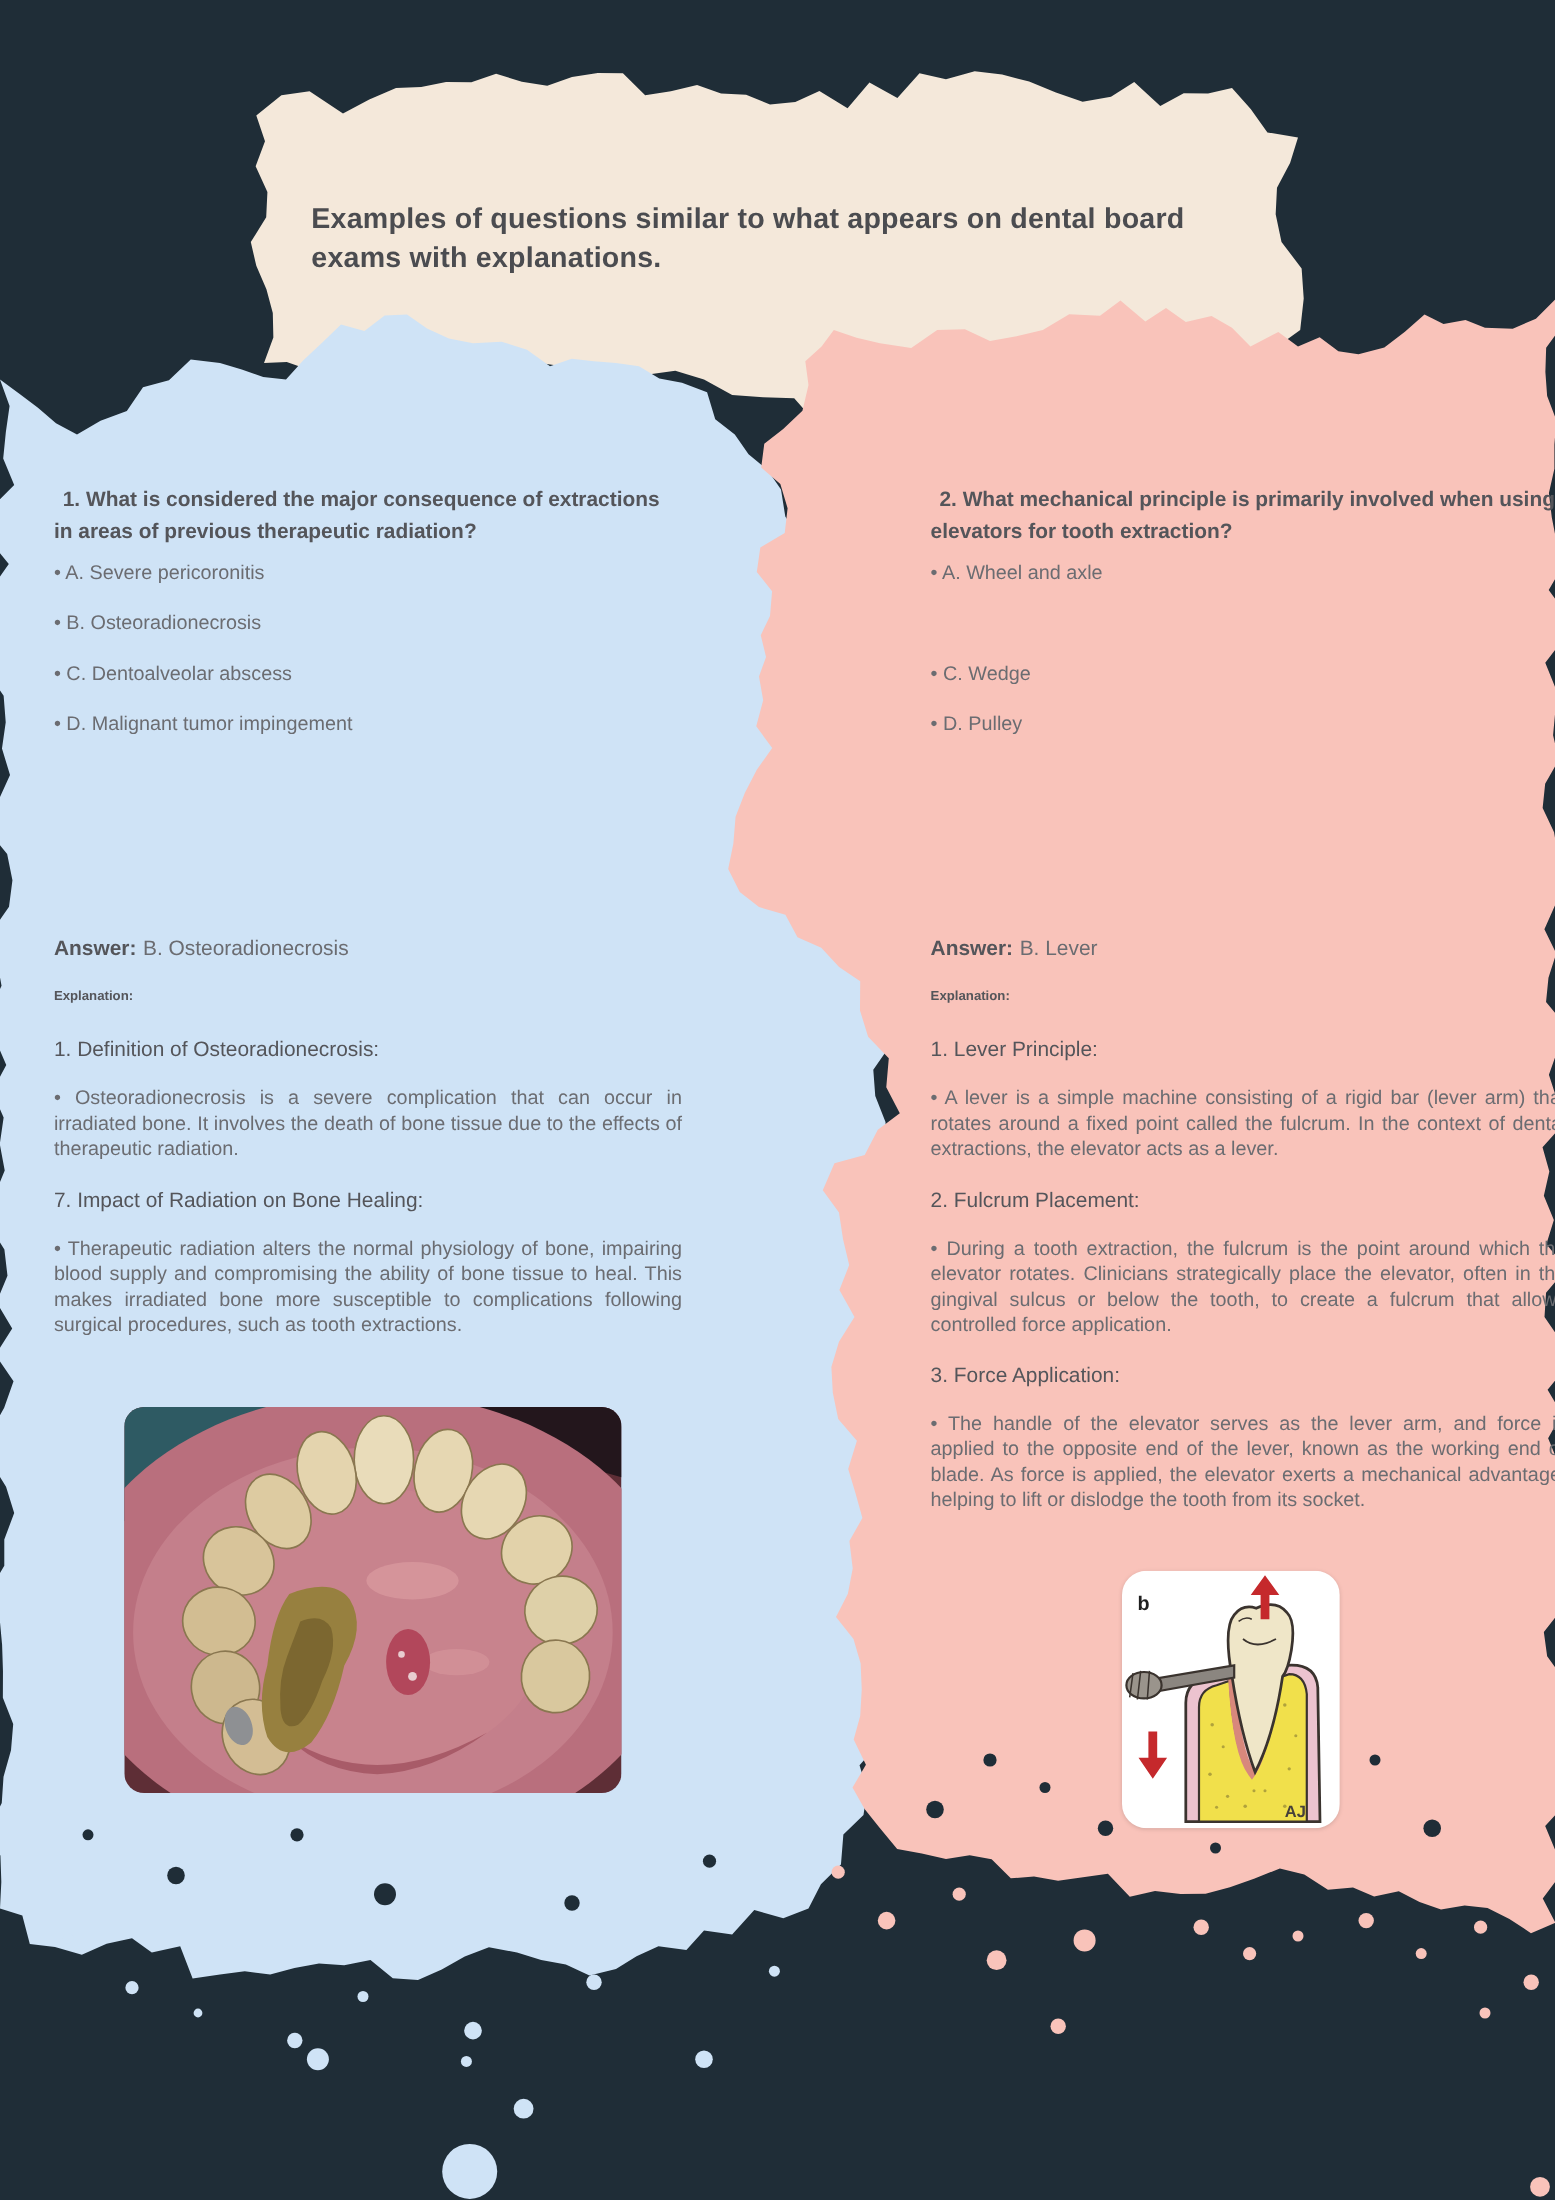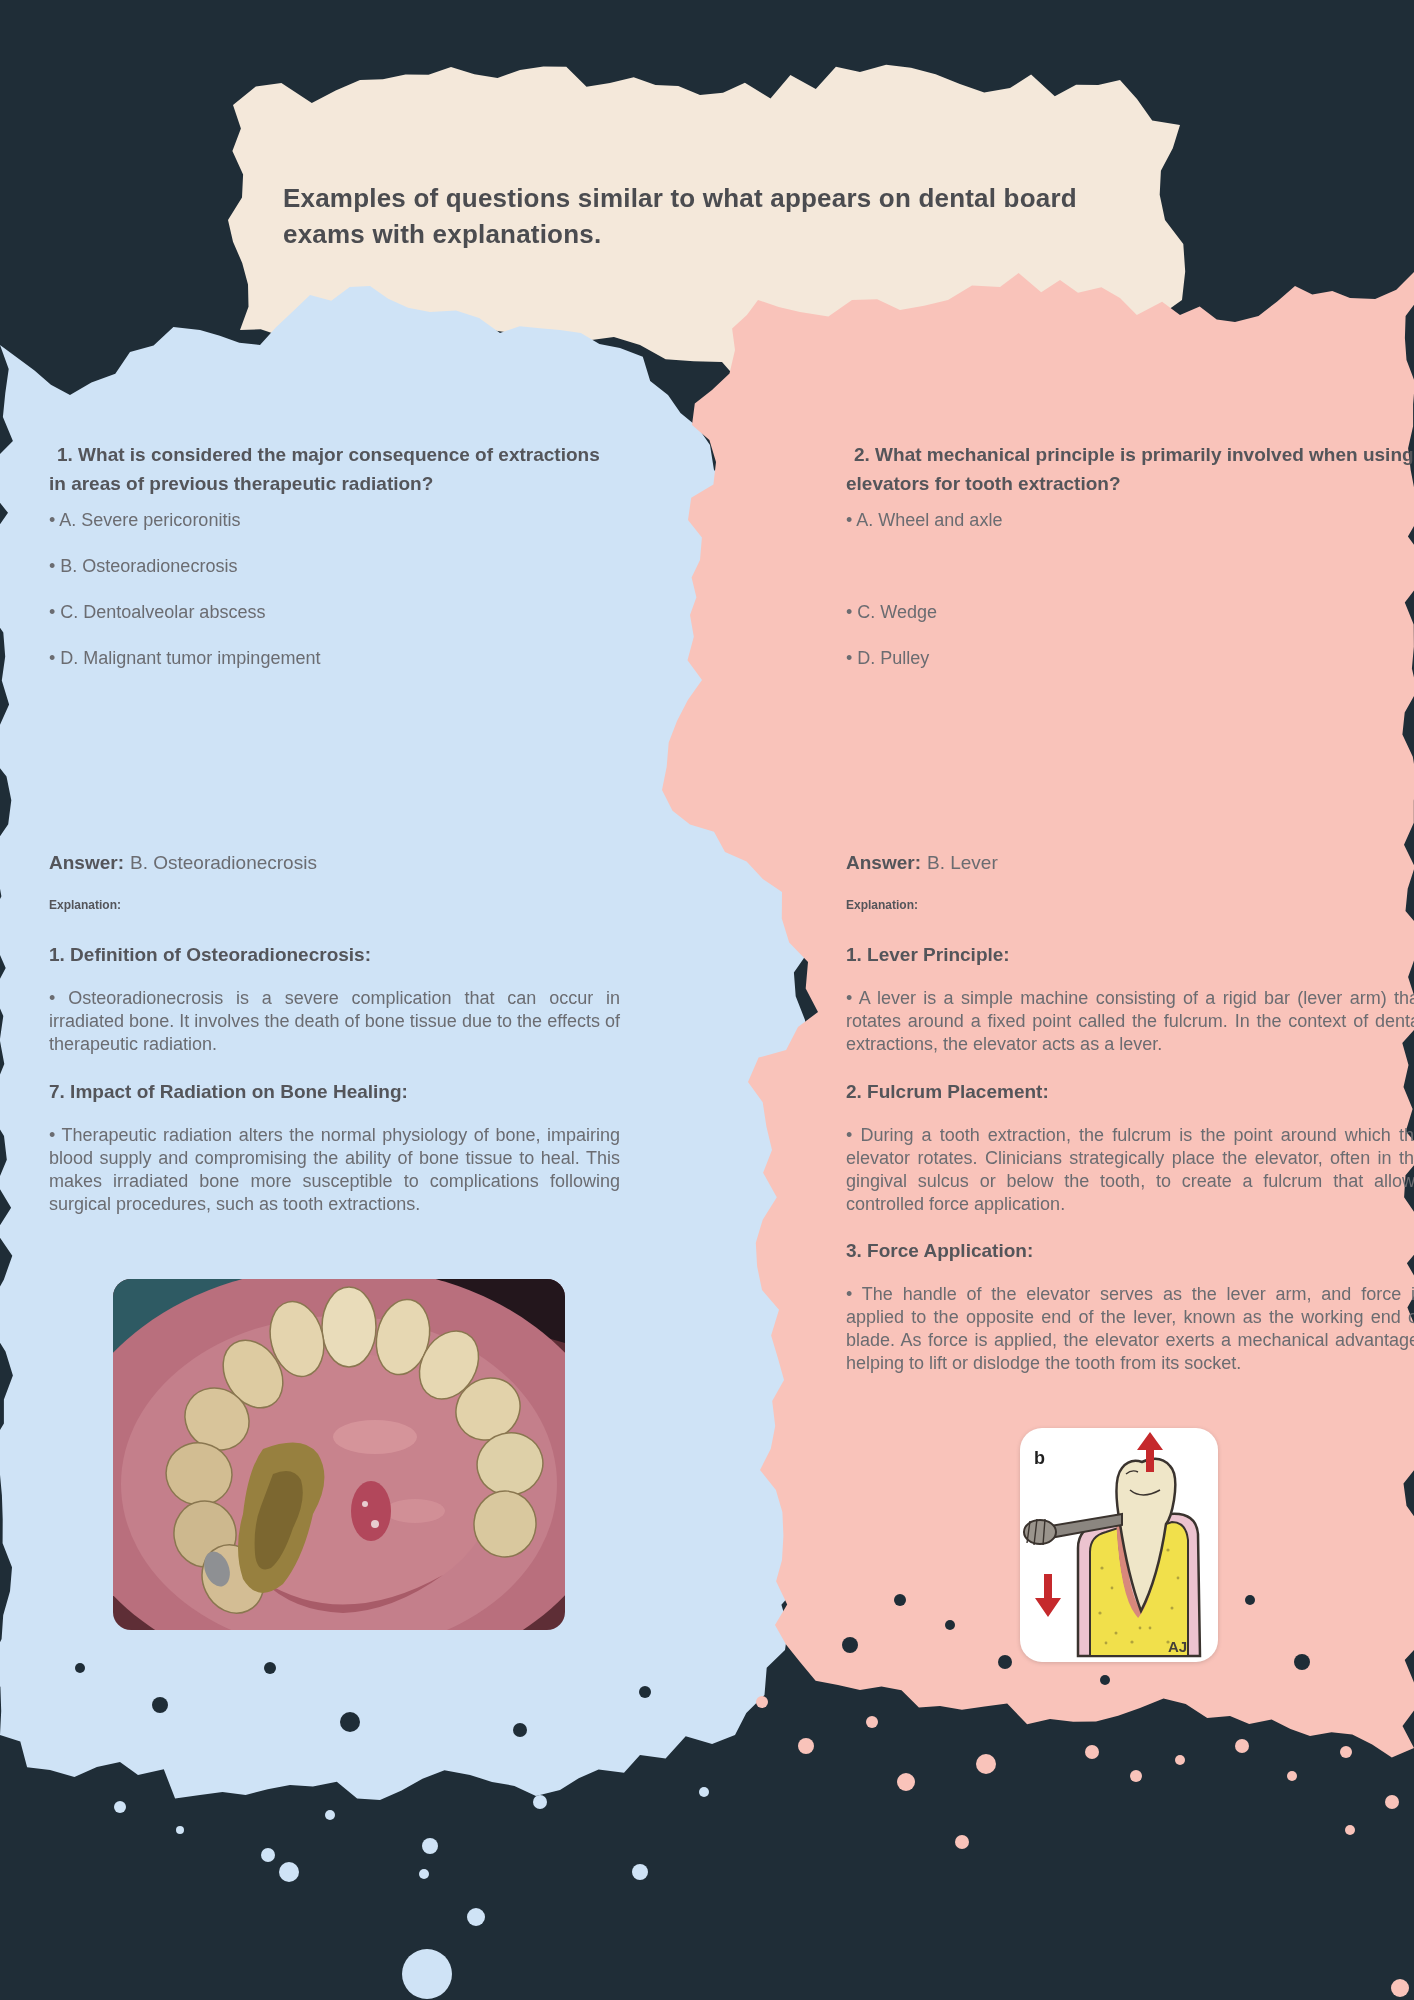--- a/index.html
+++ b/index.html
@@ -24,21 +24,21 @@
   .q-head{
     top:440px; font-weight:bold; color:var(--ink);
     font-size:19px; line-height:29px; text-indent:8px;
   }
   .opt{ font-size:18px; color:var(--body); line-height:22px;}
   .opt-0{top:509px}.opt-1{top:555px}.opt-2{top:601px}.opt-3{top:647px}
   .answer-line{top:852px; font-size:19px; color:var(--body);}
   .answer-line b{color:var(--ink);}
   .answer-line span{margin-left:6px;}
   .expl  {top:898px; font-weight:bold; color:var(--ink); font-size:12px;}
-  .sec-h { font-weight:bold; color:var(--ink); font-size:19px;}
+  .sec-h { font-weight:normal; color:var(--ink); font-size:19px;}
   .sec-b { font-size:18px; color:var(--body); line-height:23px; text-align:justify;}
   .s0h{top:944px}  .s0b{top:987px}
   .s1h{top:1081px} .s1b{top:1124px}
   .s2h{top:1240px} .s2b{top:1283px}
   .photo{ left:113px; top:1279px; width:452px; height:351px; }
   .diagram{ left:1020px; top:1428px; width:198px; height:234px;
     filter:drop-shadow(0 1px 2px rgba(0,0,0,.15));}
 </style>
 </head>
 <body>

